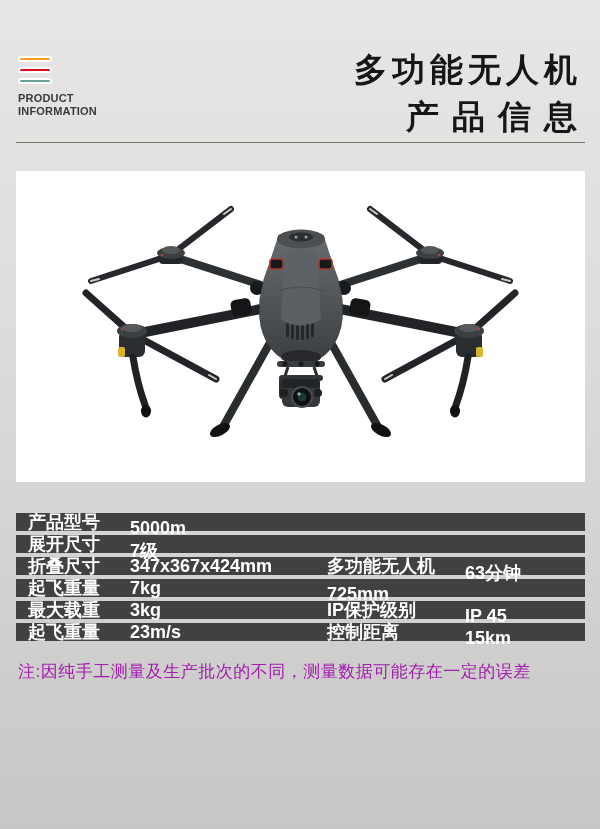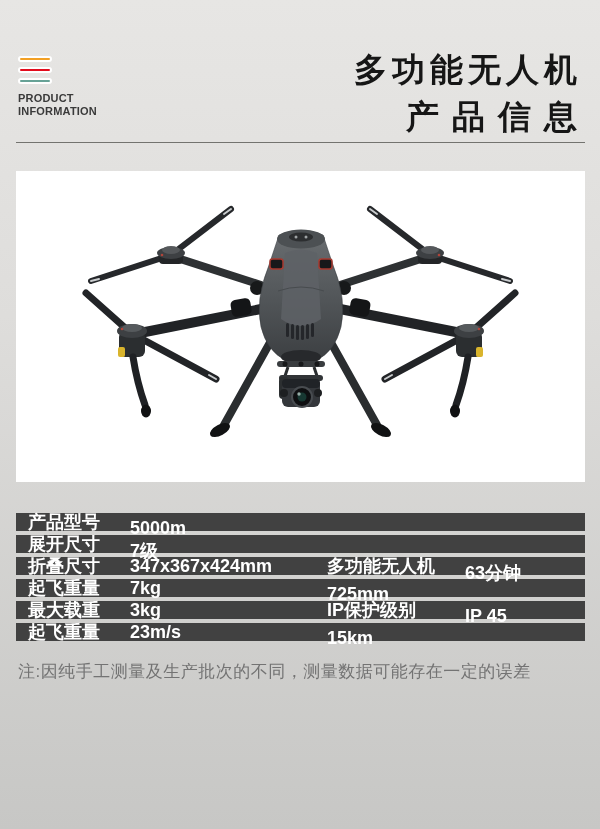--- a/index.html
+++ b/index.html
@@ -33,21 +33,21 @@
     display:flex; align-items:center; height:18px; margin-bottom:4px;
     background:#414141; color:#ffffff; font-weight:700; font-size:18px;
     white-space:nowrap;
   }
   .spec-row:last-child { margin-bottom:0; }
   .ll { width:102px; margin-left:12px; }
   .lv { width:197px; }
   .rl { width:138px; }
   .rv { flex:1;margin-top:13px; }
   .footnote {
-    margin:19px 18px 0 18px; font-size:17px; color:#737373; letter-spacing:0.5px;
+    margin:19px 18px 0 18px; font-size:17px; color:#a21caf; letter-spacing:0.5px;
   }
 </style>
 </head>
 <body>
 
 <div class="page">
 
   <div class="header">
     <div class="brand">
       <span class="bar" style="background: rgb(242, 160, 36);"></span>
@@ -199,19 +199,20 @@
     </div>
     <div class="spec-row">
       <span class="ll">最大载重</span>
       <span class="lv">3kg</span>
       <span class="rl">IP保护级别</span>
       <span class="rv">IP 45</span>
     </div>
     <div class="spec-row">
       <span class="ll">起飞重量</span>
       <span class="lv">23m/s</span>
+      <span class="rl">控制距离</span>
       <span class="rv">15km</span>
     </div>
   </div>
 
   <div class="footnote">注:因纯手工测量及生产批次的不同，测量数据可能存在一定的误差</div>
 
 </div>
 
 </body></html>

